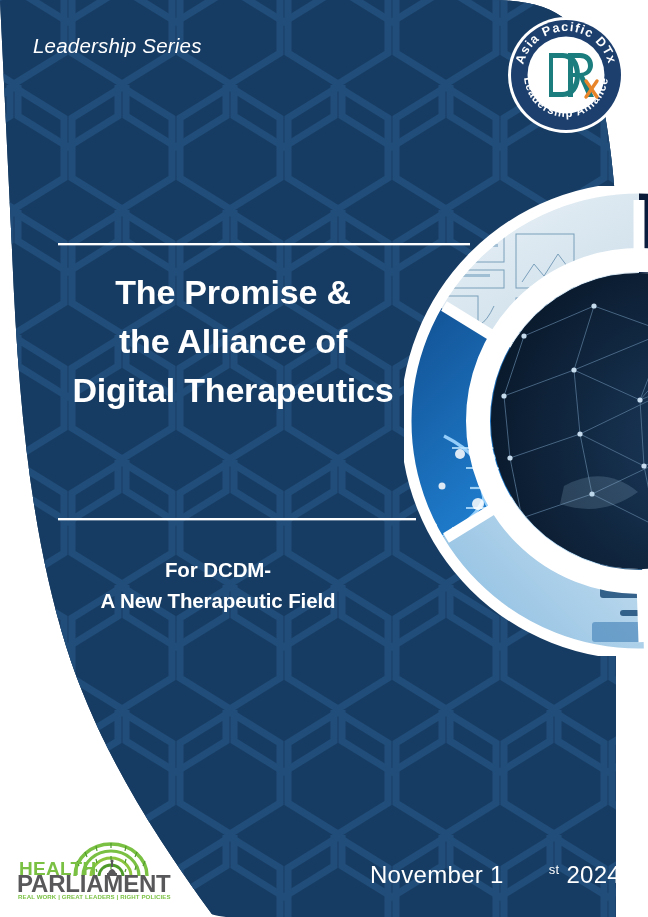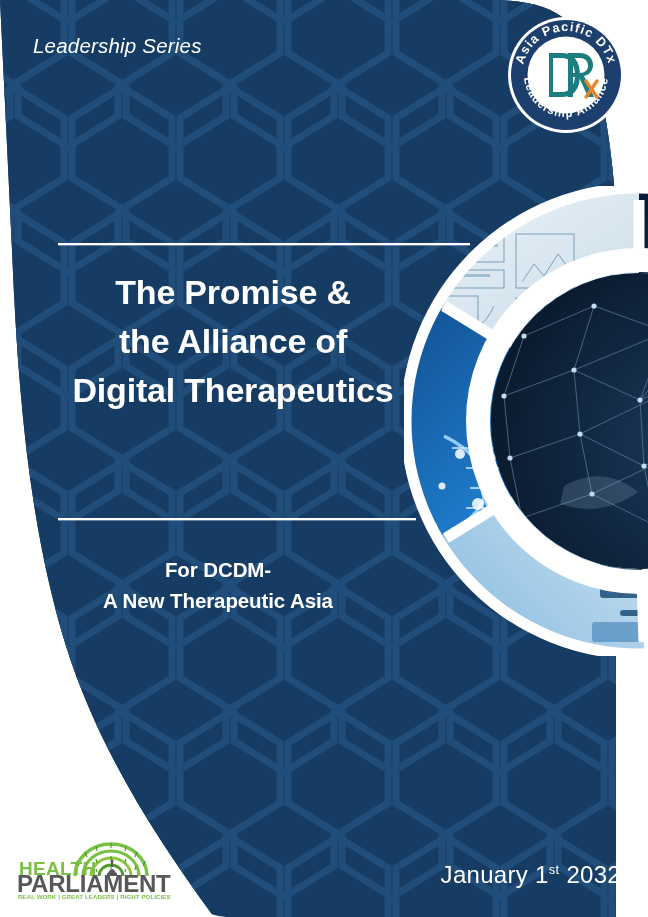--- a/index.html
+++ b/index.html
@@ -60,21 +60,21 @@
     margin-top:18px;
   }
   .subtitle .ln{display:block;white-space:nowrap;}
 
   
   .date{
     position:absolute;right:27px;bottom:28px;
     color:#ffffff;font-size:24px;font-weight:400;
     letter-spacing:.3px;white-space:nowrap;z-index:12;
   }
-  .date sup{font-size:13px;vertical-align:super;line-height:0;}
+  .date sup{font-size:13px;vertical-align:super;line-height:0;margin-left:45px;}
 
   
   .collage{
     position:absolute;left:404px;top:186px;width:470px;height:470px;
     z-index:10;
   }
 
   
   .badge{
     position:absolute;left:508px;top:17px;width:116px;height:116px;z-index:20;
@@ -140,24 +140,24 @@
   <div class="rule rule-bottom"></div>
 
   <div class="title">
     <span class="ln">The Promise &amp;</span>
     <span class="ln">the Alliance of</span>
     <span class="ln">Digital Therapeutics</span>
   </div>
 
   <div class="subtitle">
     <span class="ln">For DCDM-</span>
-    <span class="ln">A New Therapeutic Asia</span>
+    <span class="ln">A New Therapeutic Field</span>
   </div>
 
-  <div class="date"><span>January 1</span><sup>st</sup> <span>2032</span></div>
+  <div class="date"><span>November 1</span><sup>st</sup> <span>2024</span></div>
 
   <svg class="collage" viewBox="0 0 470 470">
     <defs>
 
       <clipPath id="outerRing">
         <path d="M235,235 m-235,0 a235,235 0 1,0 470,0 a235,235 0 1,0 -470,0
                  M235,235 m-148,0 a148,148 0 1,1 296,0 a148,148 0 1,1 -296,0" clip-rule="evenodd"></path>
       </clipPath>
 
       <linearGradient id="gAI" x1="0" y1="0" x2="1" y2="1">

